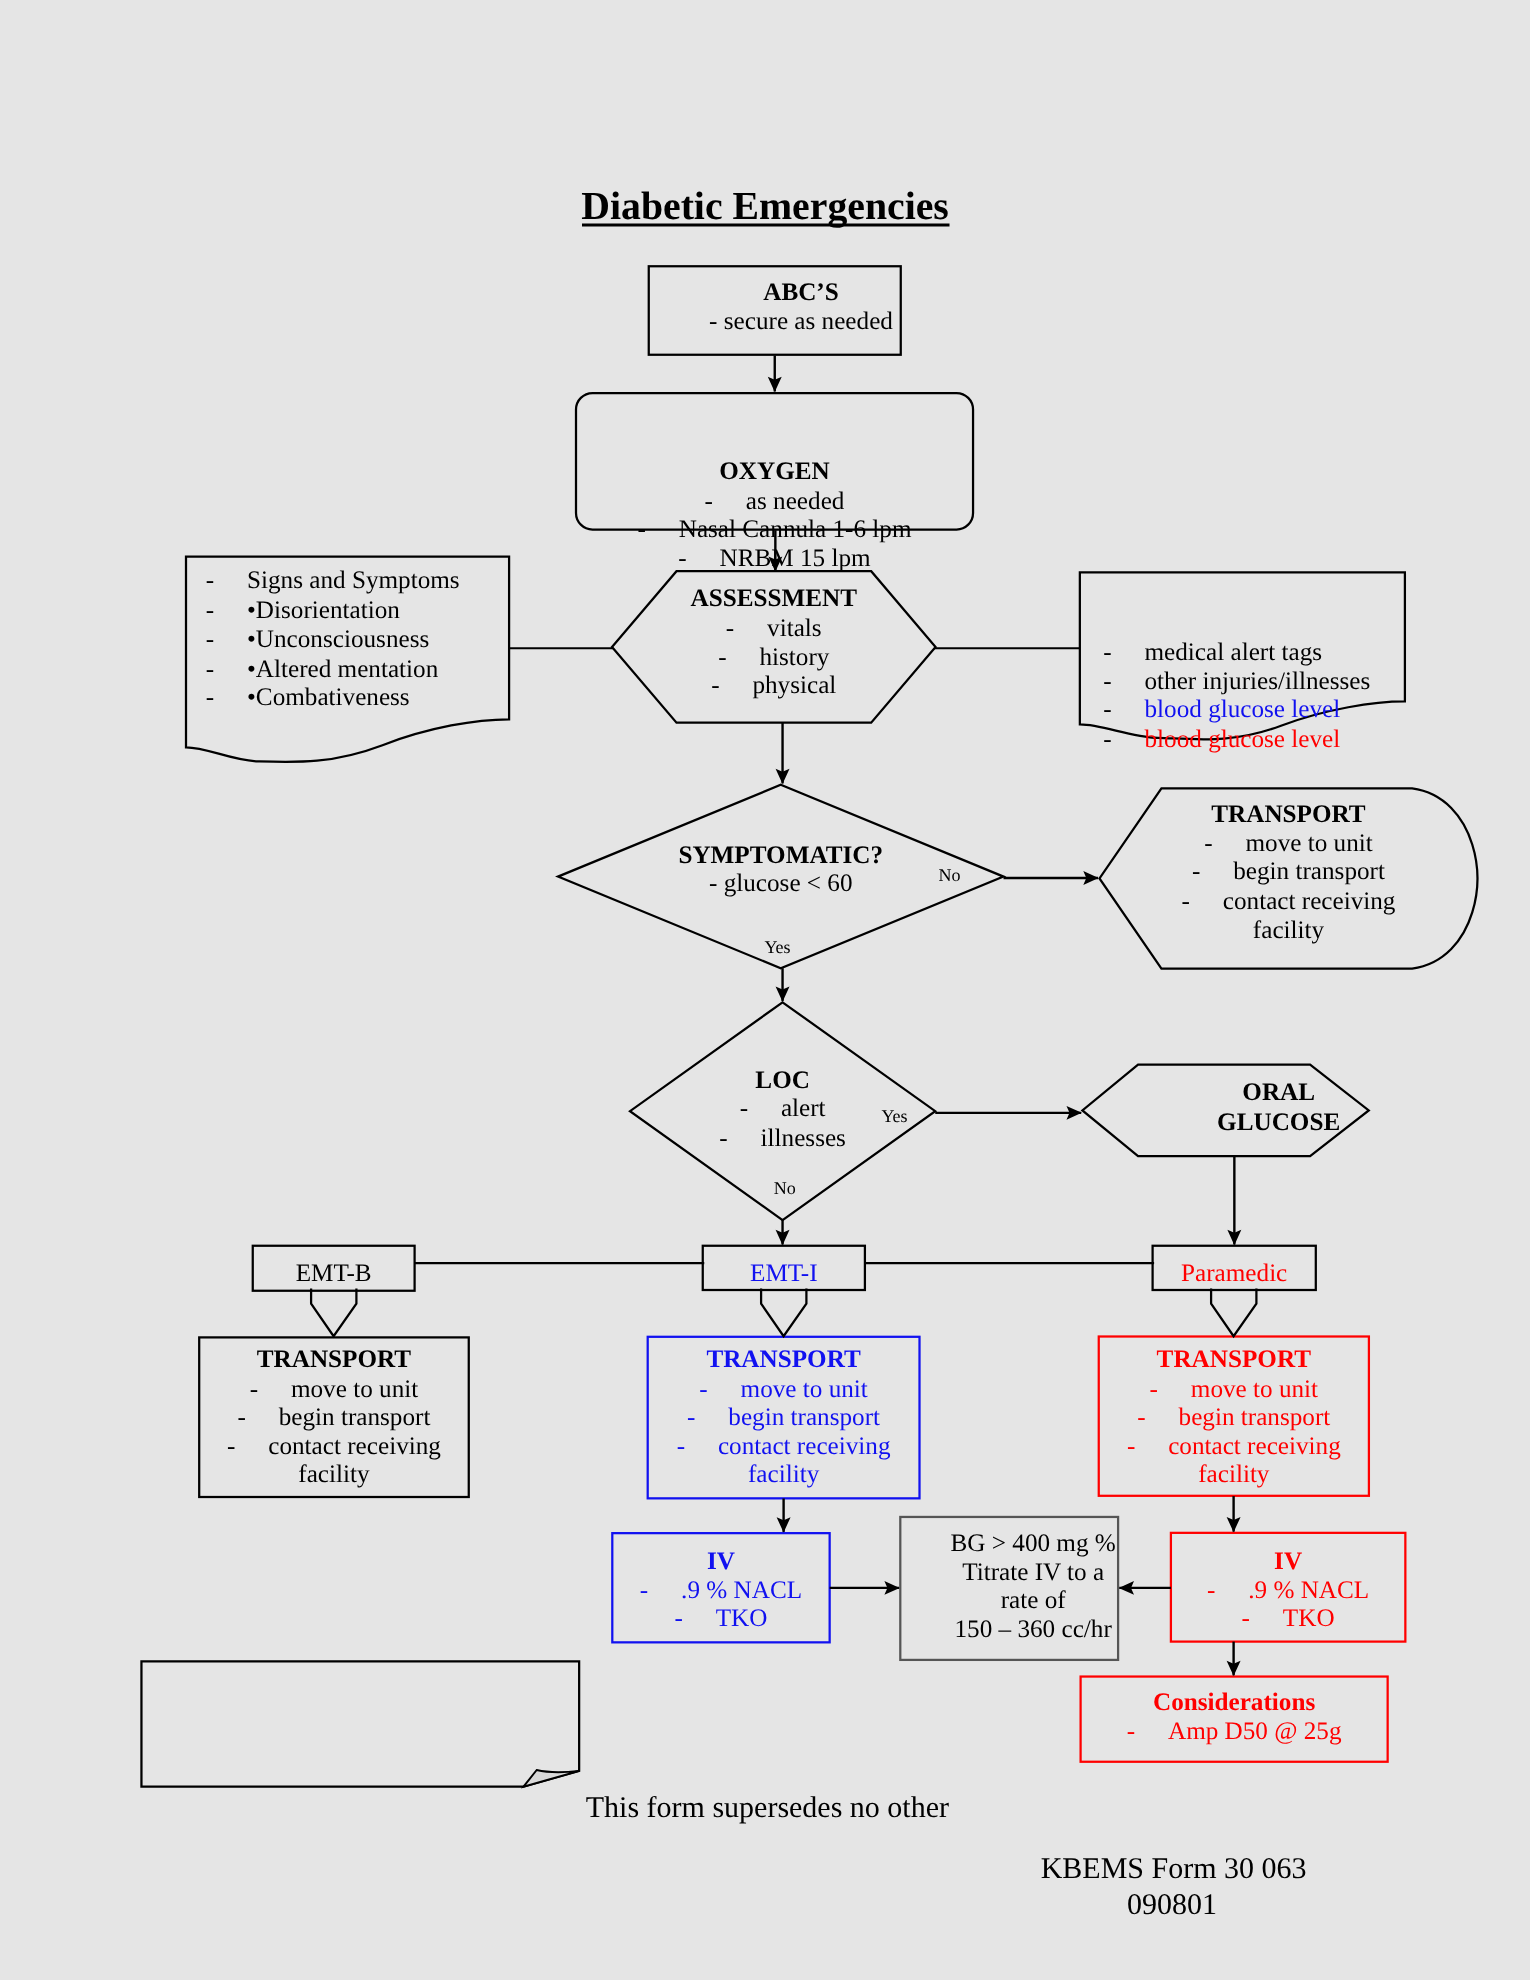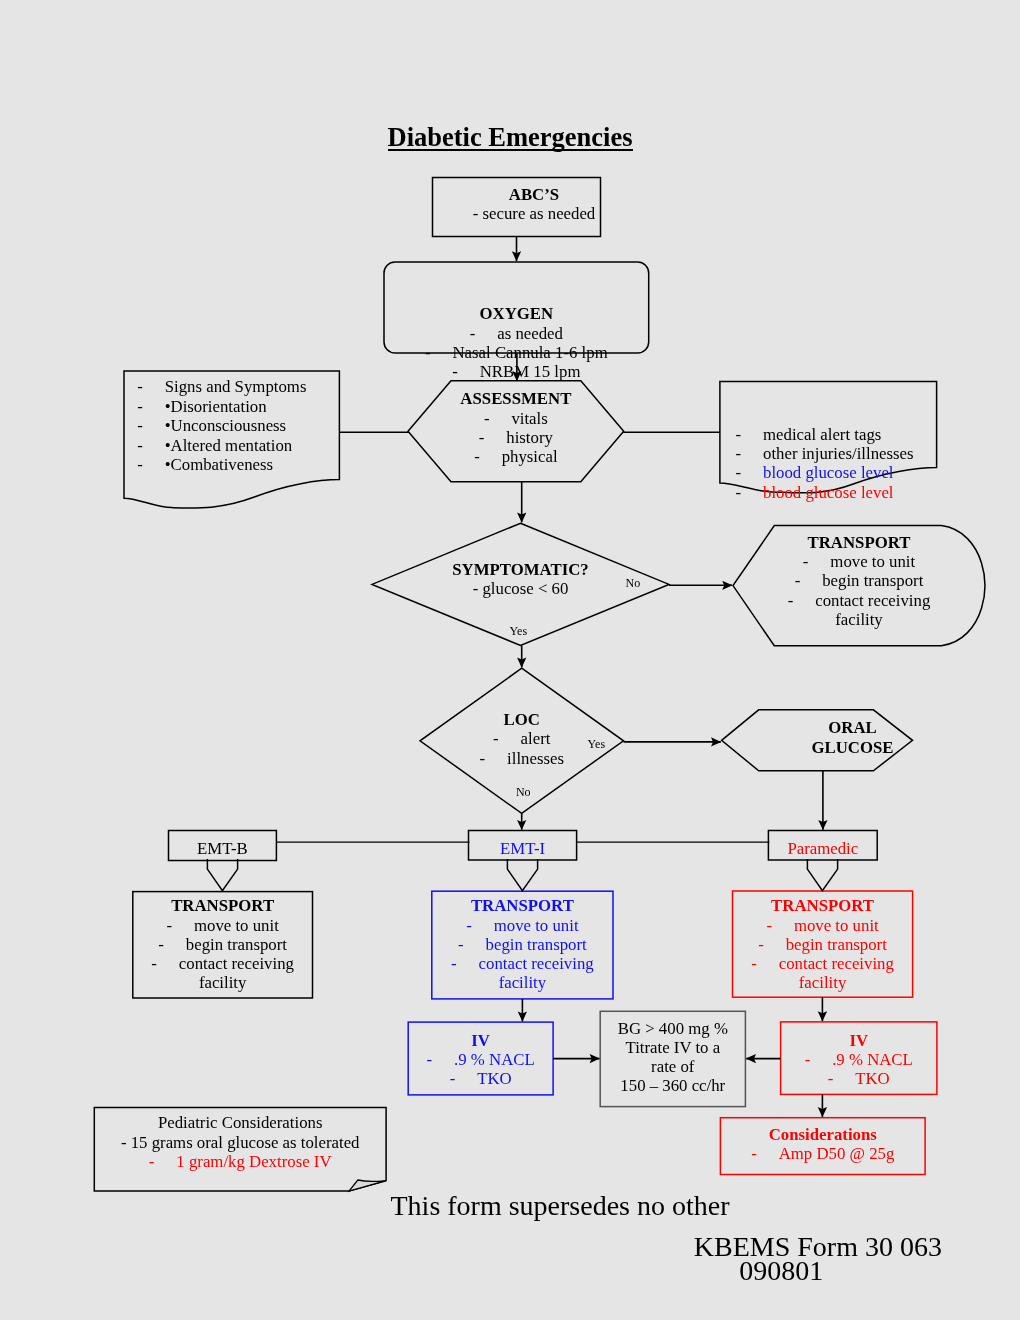--- a/index.html
+++ b/index.html
@@ -10,21 +10,21 @@
   svg.shapes{position:absolute;left:0;top:0;width:1020px;height:1320px;overflow:visible;}
   .tx{position:absolute;text-align:center;line-height:19.3px;font-size:16.8px;font-size-adjust:none;}
   .tx > div{white-space:pre;}
   .dash{display:inline-block;width:27.5px;text-align:left;}
   .b{font-weight:bold;}
   .blue{color:#1111f0;}
   .red{color:#ff0000;}
   #title{position:absolute;font-size:26.5px;font-weight:bold;line-height:30px;white-space:pre;}
   #title::after{content:"";position:absolute;left:0;right:0;bottom:0.7px;height:2.3px;background:#000;}
   .lbl{position:absolute;font-size:12px;line-height:19.3px;white-space:pre;}
-  .ftr{position:absolute;font-size:28px;line-height:23.7px;white-space:pre;}
+  .ftr{position:absolute;font-size:20px;line-height:23.7px;white-space:pre;}
   .ftr > div{white-space:pre;}
   .nowrap{white-space:normal;}
 </style>
 </head>
 <body>
 
 <div id="page">
   <svg class="shapes" viewBox="0 0 1020 1320">
     <defs>
       <marker id="ah" markerWidth="12" markerHeight="12" refX="10.4" refY="5" orient="auto" markerUnits="userSpaceOnUse">
@@ -185,42 +185,37 @@
     <div><span class="dash">-</span><span>contact receiving</span></div>
     <div>facility</div>
   </div>
 
   <div class="tx blue" style="left:408.2px;top:1030.5px;width:144.9px;">
     <div class="b">IV</div>
     <div><span class="dash">-</span><span>.9 % NACL</span></div>
     <div><span class="dash">-</span><span>TKO</span></div>
   </div>
 
-  <div class="tx" style="left:600.2px;top:1018.5px;width:145.2px;">
+  <div class="tx" style="left:600.2px;top:1018.5px;width:145.2px;padding-left:16px;">
     <div>BG &gt; 400 mg %</div>
     <div>Titrate IV to a</div>
     <div>rate of</div>
     <div>150 – 360 cc/hr</div>
   </div>
 
   <div class="tx red" style="left:780.6px;top:1030.5px;width:156.3px;">
     <div class="b">IV</div>
     <div><span class="dash">-</span><span>.9 % NACL</span></div>
     <div><span class="dash">-</span><span>TKO</span></div>
   </div>
 
   <div class="tx red" style="left:720.4px;top:1125.1px;width:204.7px;">
     <div class="b">Considerations</div>
     <div><span class="dash">-</span><span>Amp D50 @ 25g</span></div>
   </div>
 
-  <div class="tx" style="left:94.3px;top:1113.4px;width:291.8px;">
-    <div>Pediatric Considerations</div>
-    <div>- 15 grams oral glucose as tolerated</div>
-    <div class="red"><span class="dash">-</span><span>1 gram/kg Dextrose IV</span></div>
-  </div>
 
   <div class="ftr" style="left:390.5px;top:1193.7px;">This form supersedes no other</div>
   <div class="ftr nowrap" style="left:693.8px;top:1214.8px;text-align:center;width:175px;margin-top:20px;">
     <div>KBEMS Form 30 063</div>
     <div>090801</div>
   </div>
 </div>
 
 </body></html>

